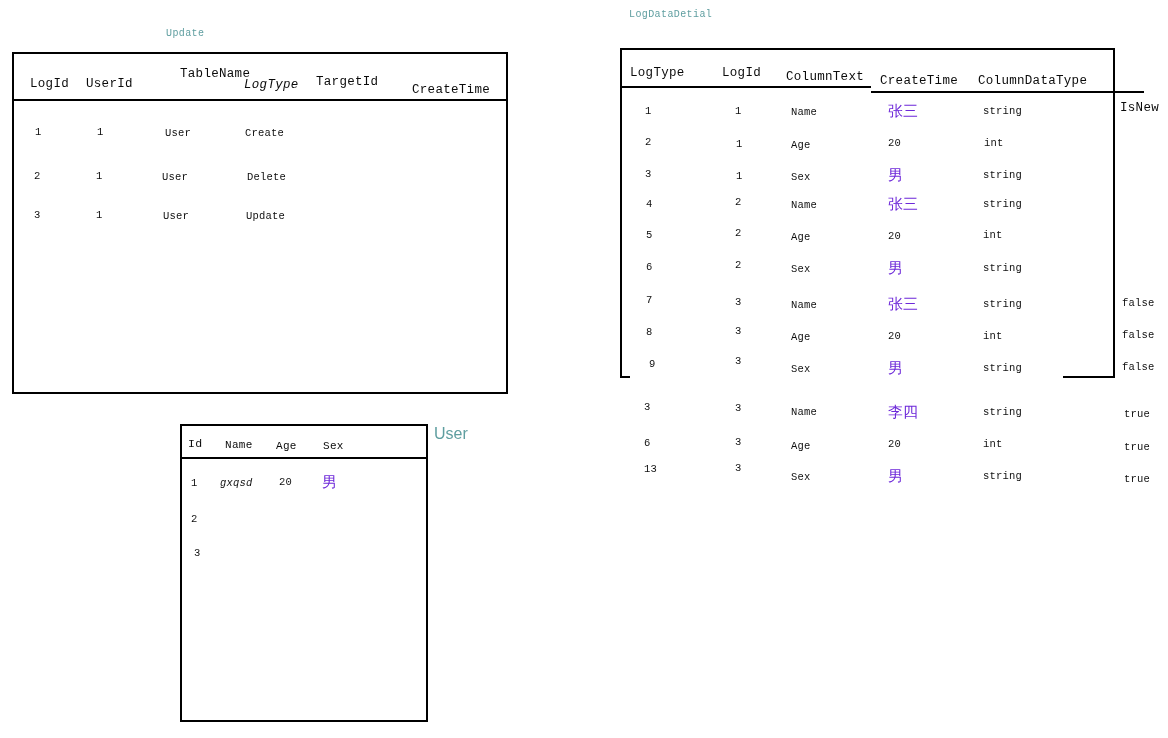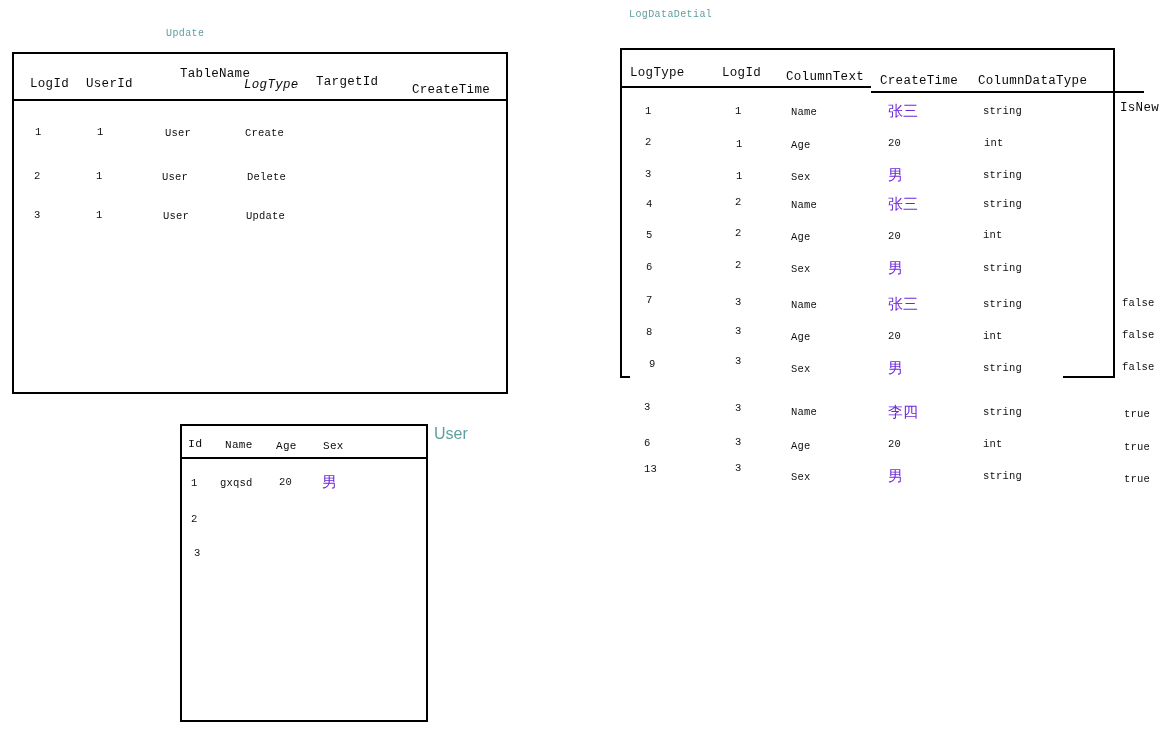--- a/index.html
+++ b/index.html
@@ -208,21 +208,21 @@
   <div class="edge" style="left: 426px; top: 424px; width: 1.6px; height: 298px; background: rgb(0, 0, 0);"></div>
   <div class="edge" style="left: 180px; top: 720px; width: 248px; height: 1.6px; background: rgb(0, 0, 0);"></div>
   <div class="edge" style="left: 181px; top: 457px; width: 246px; height: 1.6px; background: rgb(0, 0, 0);"></div>
 
   <div class="cell hdr" style="left:188px; top:437px; font-size:11.5px;">Id</div>
   <div class="cell hdr" style="left:225px; top:439px; font-size:11px;">Name</div>
   <div class="cell hdr" style="left:276px; top:440px; font-size:11px;">Age</div>
   <div class="cell hdr" style="left:323px; top:440px; font-size:11px;">Sex</div>
 
   <div class="cell val" style="left:191px; top:477px;">1</div>
-  <div class="cell val" style="left:220px; top:477px;">gxqsd</div>
+  <div class="cell val" style="left:220px; top:477px;font-style:italic;">gxqsd</div>
   <div class="cell val" style="left:279px; top:476px;">20</div>
   <div class="cell val-cjk" style="left:322px; top:473px;">男</div>
 
   <div class="cell val" style="left:191px; top:513px;">2</div>
   <div class="cell val" style="left:220px; top:513px;"></div>
   <div class="cell val" style="left:279px; top:513px;"></div>
   <div class="cell val-cjk" style="left:322px; top:510px;"></div>
 
   <div class="cell val" style="left:194px; top:547px;">3</div>
   <div class="cell val" style="left:220px; top:547px;"></div>

